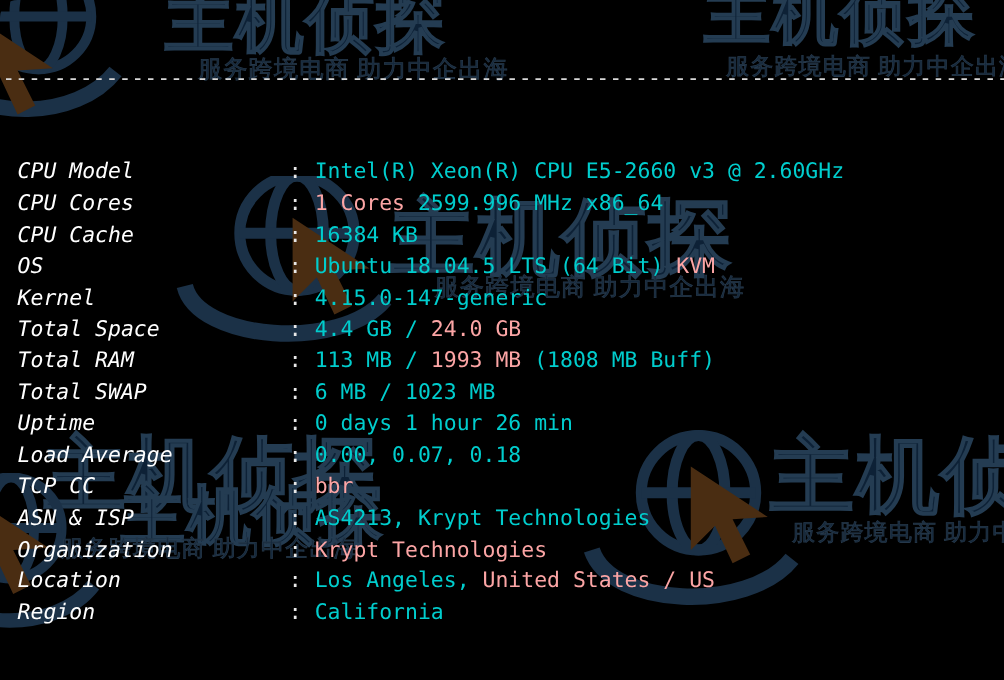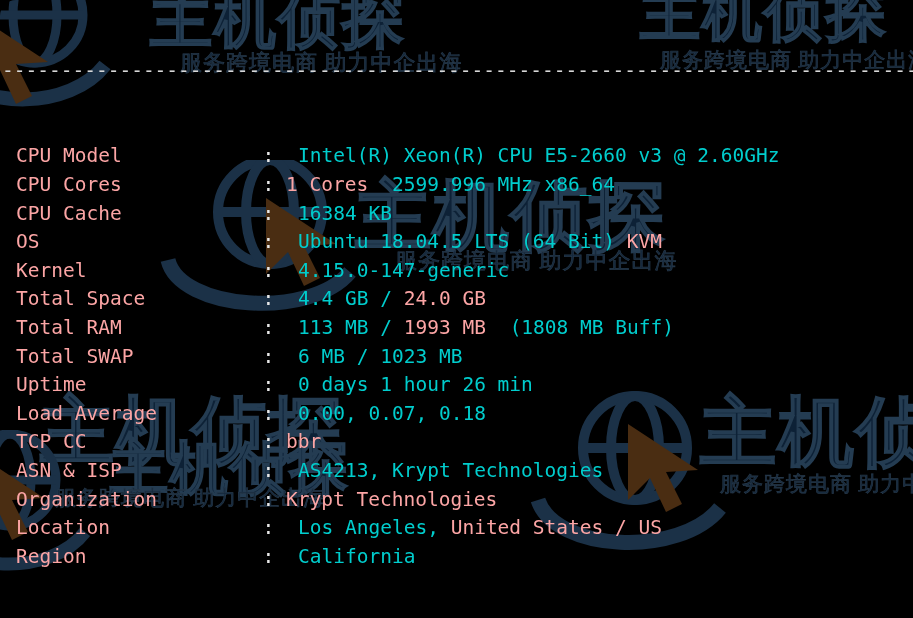--- a/index.html
+++ b/index.html
@@ -64,23 +64,23 @@
     overflow: hidden;
     font-size: 19.5px;
     color: #d8d8d8;
     letter-spacing: 0px;
   }
   .row {
     height: 28.6px;
     padding-left: 16px;
     overflow: hidden;
   }
-  .k { color: #fca5a5; }
+  .k { color: #ffffff; font-style: italic; }
   .sep { color: #e8e8e8; }
-  .c { color: #00cdcd; margin-left: 12px; }   
+  .c { color: #00cdcd; }   
   .y { color: #fca5a5; }
 </style>
 </head>
 <body>
 
 <div id="watermark-layer">
 
   <svg class="wm-unit" style="left:-60px; top:-40px; width:200px; height:160px;" viewBox="0 0 200 160">
     <g fill="none" stroke="#1b3147" stroke-width="9">
       <circle cx="95" cy="55" r="48"></circle>

